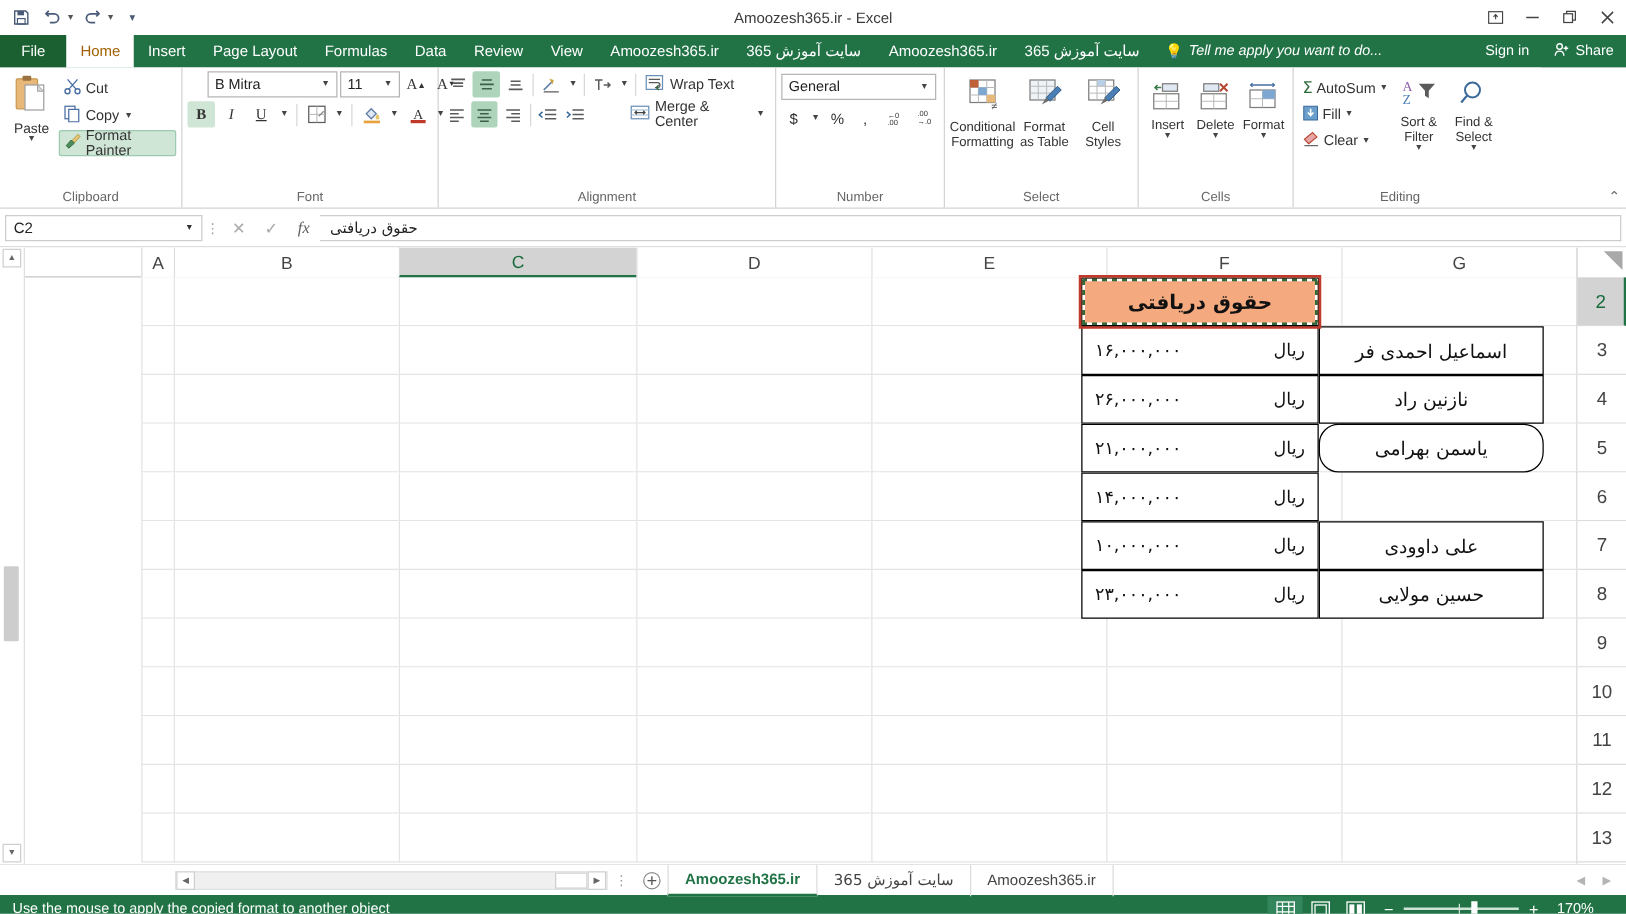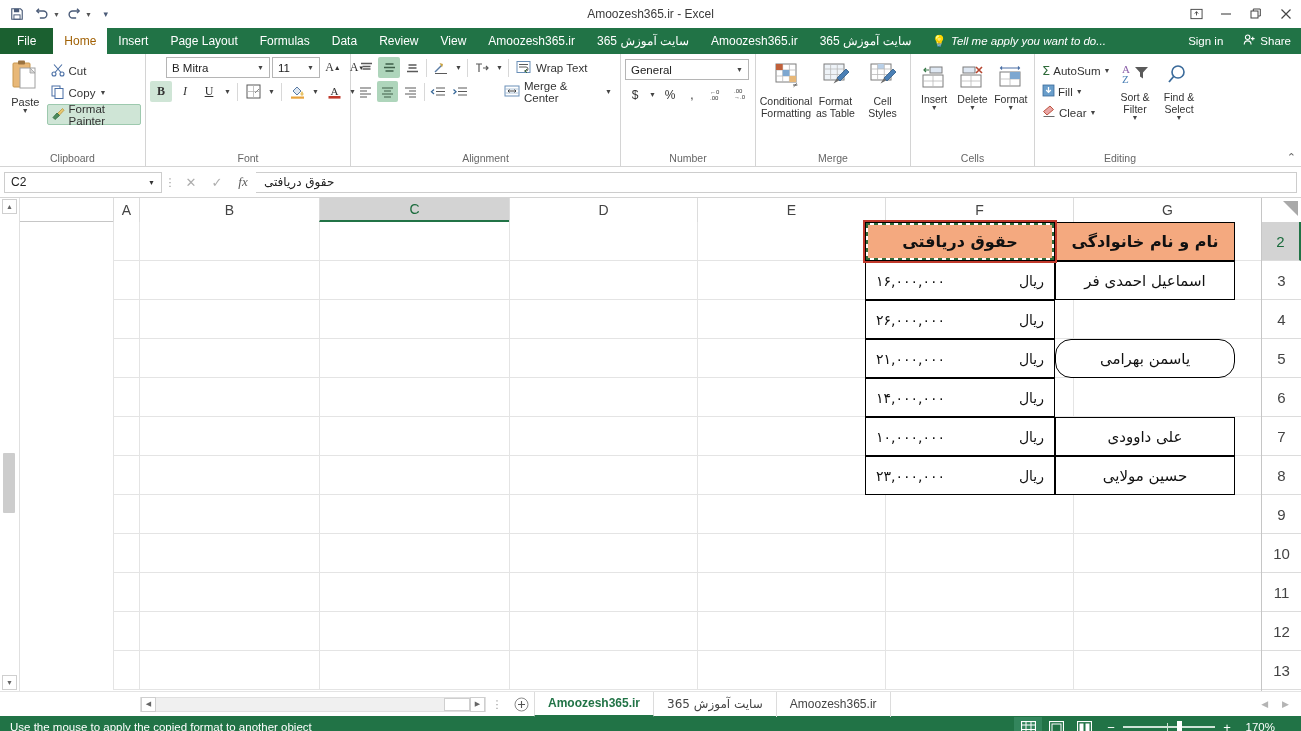--- a/index.html
+++ b/index.html
@@ -651,21 +651,21 @@
               <rect x="3" y="1" width="20" height="16" fill="#fff" stroke="#7d7d7d" stroke-width="1"></rect>
               <rect x="9.6" y="1" width="6.7" height="5" fill="#b9d0e8"></rect>
               <path d="M3 6 h20 M3 11.5 h20 M9.6 1 v16 M16.3 1 v16" stroke="#b9b9b9" stroke-width="0.8"></path>
               <path d="M25 6 L16 15 l3 3 L28 9z" fill="#4a7fb5" stroke="#2f5a85" stroke-width="0.8"></path>
               <path d="M16 15 l-3.5 5.5 5.5-3z" fill="#6b6b6b"></path>
             </svg>
         </span>
         <span class="big-label">Cell Styles</span>
       </div>
     </div>
-    <div class="rgroup-label">Merge</div>
+    <div class="rgroup-label">Select</div>
   </div>
 
   <div class="rgroup" id="g-cells">
     <div class="rgroup-body" style="justify-content:space-around;padding-top:6px;">
       <div class="big-btn" style="width:38px;">
         <span>
           <svg width="26" height="24" viewBox="0 0 26 24">
               <rect x="2" y="10" width="20" height="12" fill="#fff" stroke="#7d7d7d" stroke-width="1"></rect>
               <path d="M2 16 h20 M12 10 v12" stroke="#b9b9b9" stroke-width="0.8"></path>
               <rect x="9" y="2" width="12" height="6" fill="#dfe8f3" stroke="#7d7d7d" stroke-width="1"></rect>
@@ -910,30 +910,30 @@
           <div class="gridrow">
             <div class="cell" style="flex: 0 0 188px;"></div>
             <div class="cell" style="flex: 0 0 188px;"></div>
             <div class="cell" style="flex: 0 0 188px;"></div>
             <div class="cell" style="flex: 0 0 188px;"></div>
             <div class="cell" style="flex: 0 0 190px;"></div>
             <div class="cell" style="flex: 0 0 180px;"></div>
             <div class="cell" style="flex: 0 0 26px;"></div>
           </div>
           <div class="dcell hdr" style="position: absolute; top: 0px; right: 206px; width: 190px; height: 39px; background: rgb(244, 169, 127);">حقوق دریافتی</div>
-          <div class="dcell hdr" style="position: absolute; top: 0px; right: 26px; width: 180px; height: 39px; background: rgb(244, 169, 127);">نام و نام خانوادگی</div>
           <div class="dcell money" style="position: absolute; top: 39px; right: 206px; width: 190px; height: 39px;">
             <span class="cur">ریال</span>
             <span class="amt">۱۶,۰۰۰,۰۰۰</span>
           </div>
           <div class="dcell " style="position: absolute; top: 39px; right: 26px; width: 180px; height: 39px;">اسماعیل احمدی فر</div>
           <div class="dcell money" style="position: absolute; top: 78px; right: 206px; width: 190px; height: 39px;">
             <span class="cur">ریال</span>
             <span class="amt">۲۶,۰۰۰,۰۰۰</span>
           </div>
+          <div class="dcell " style="position: absolute; top: 78px; right: 26px; width: 180px; height: 39px;">نازنین راد</div>
           <div class="dcell money" style="position: absolute; top: 117px; right: 206px; width: 190px; height: 39px;">
             <span class="cur">ریال</span>
             <span class="amt">۲۱,۰۰۰,۰۰۰</span>
           </div>
           <div class="dcell " style="position: absolute; top: 117px; right: 26px; width: 180px; height: 39px; border-radius: 16px;">یاسمن بهرامی</div>
           <div class="dcell money" style="position: absolute; top: 156px; right: 206px; width: 190px; height: 39px;">
             <span class="cur">ریال</span>
             <span class="amt">۱۴,۰۰۰,۰۰۰</span>
           </div>
           <div class="dcell money" style="position: absolute; top: 195px; right: 206px; width: 190px; height: 39px;">

